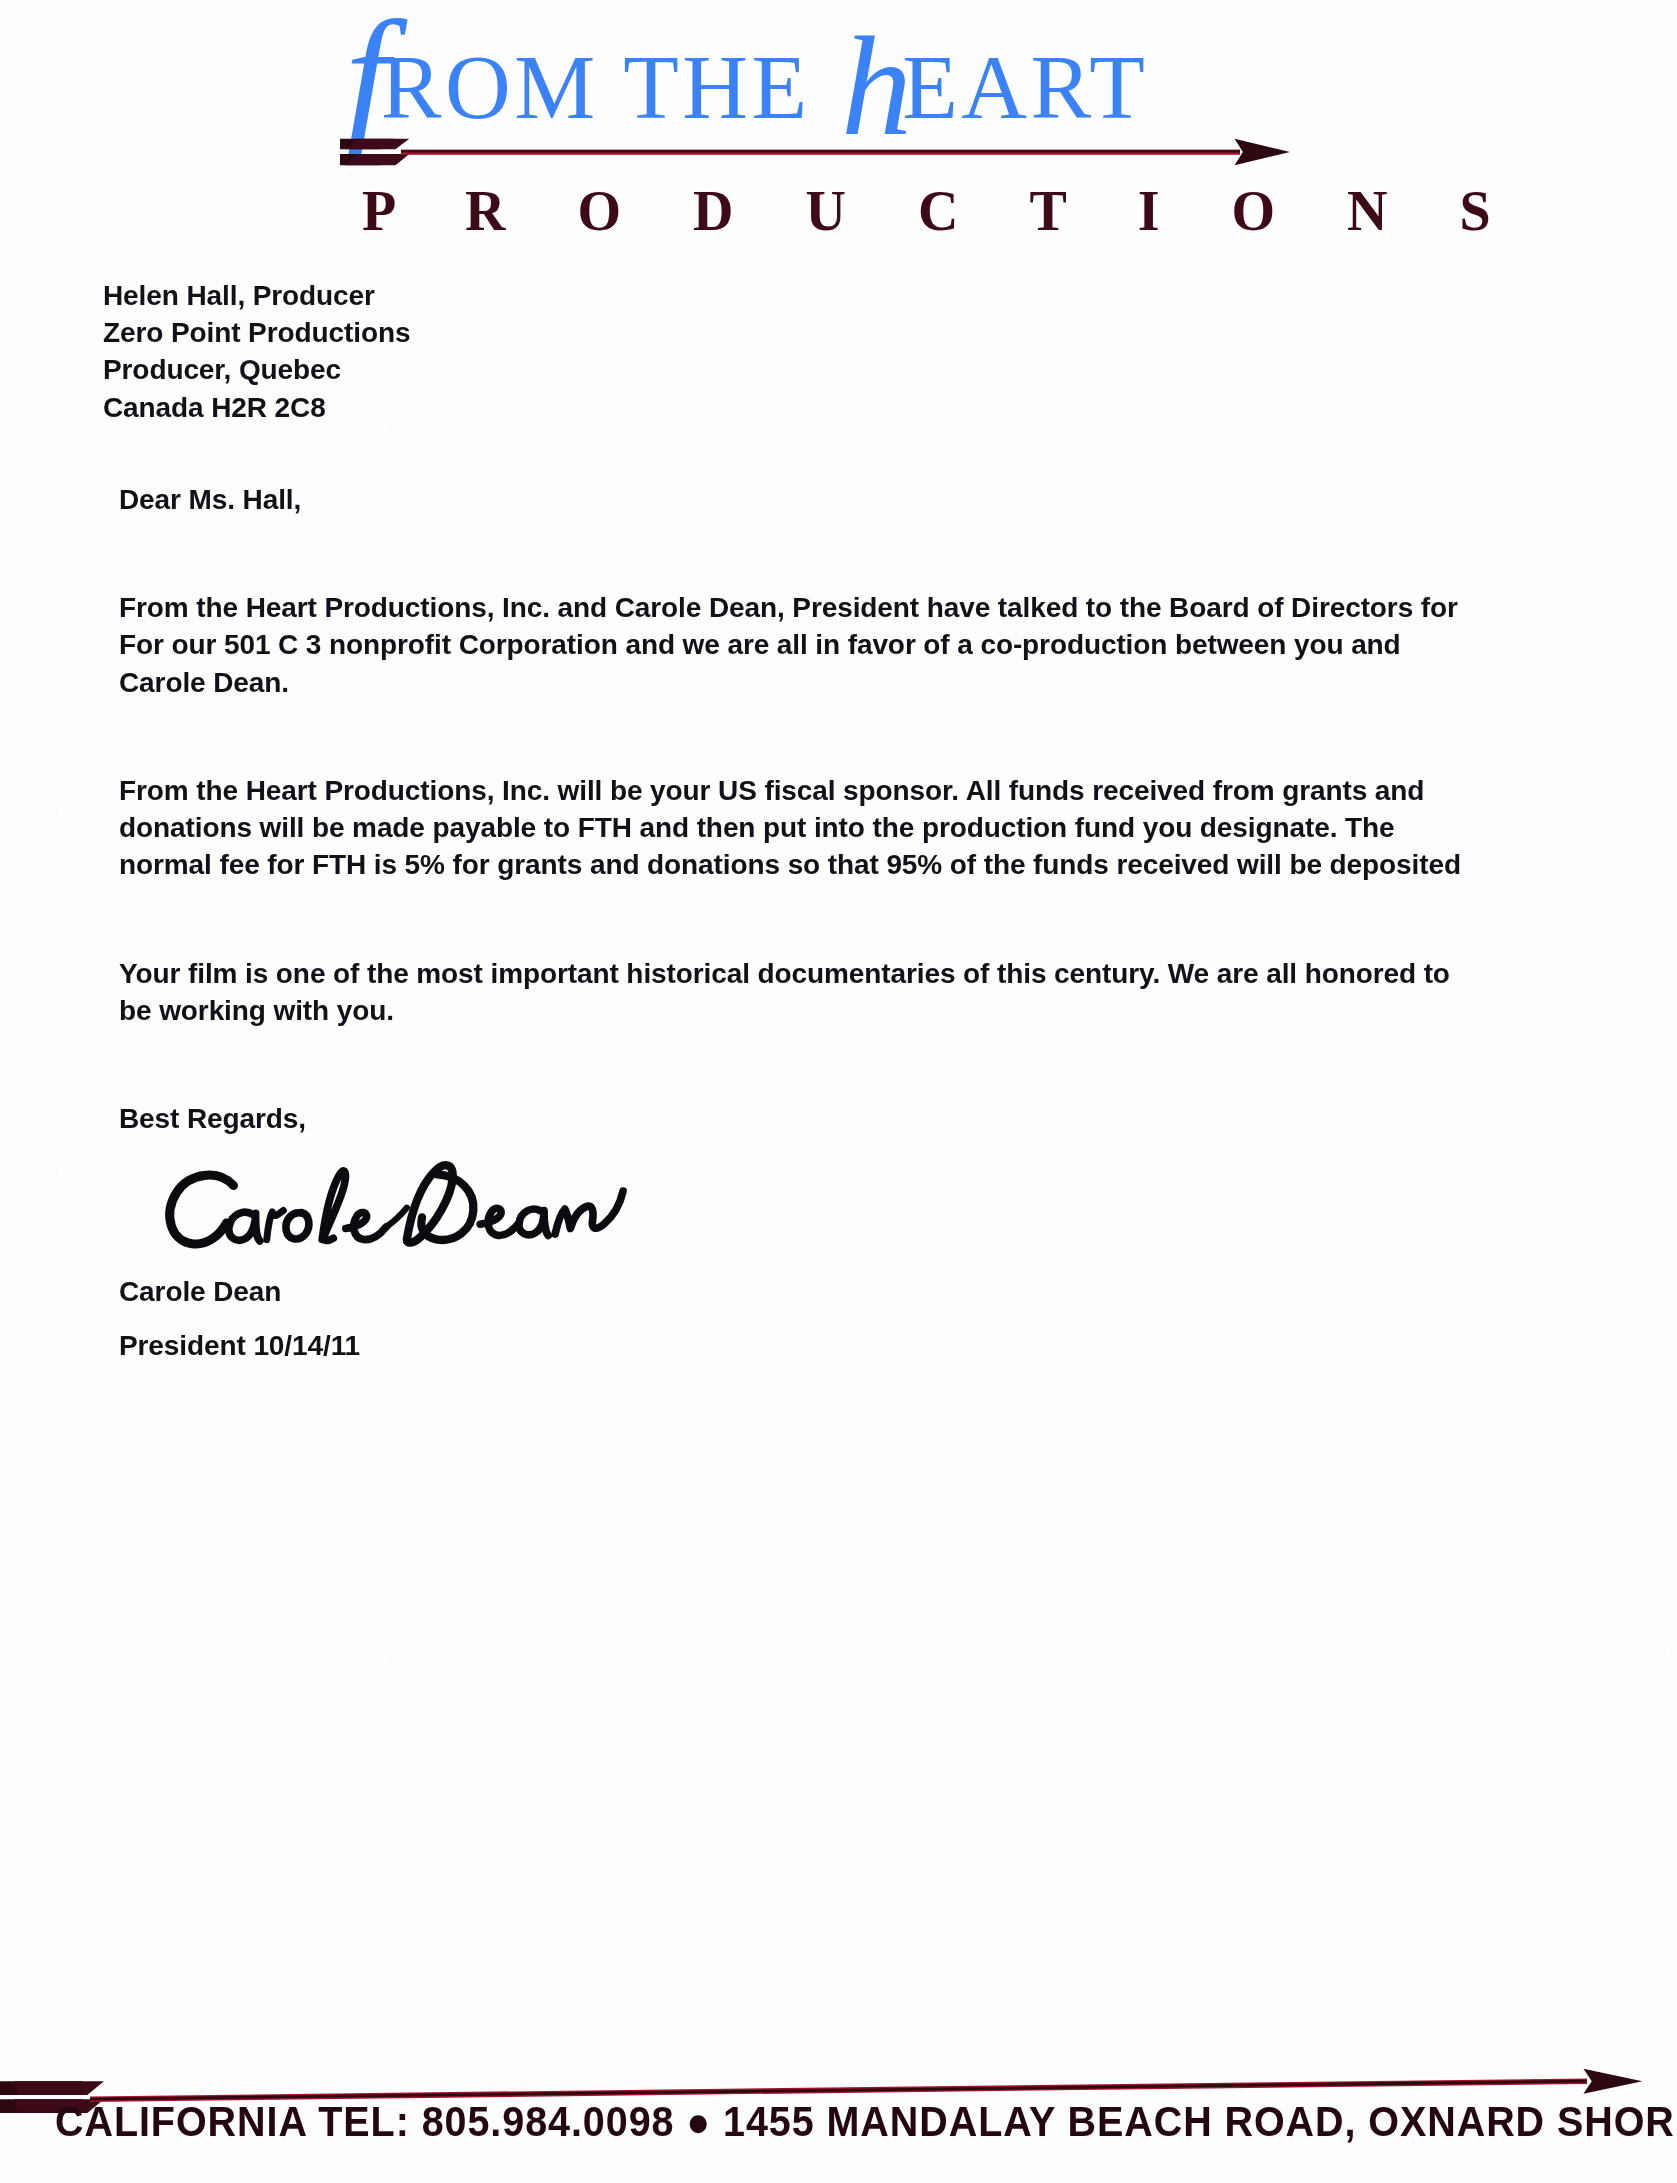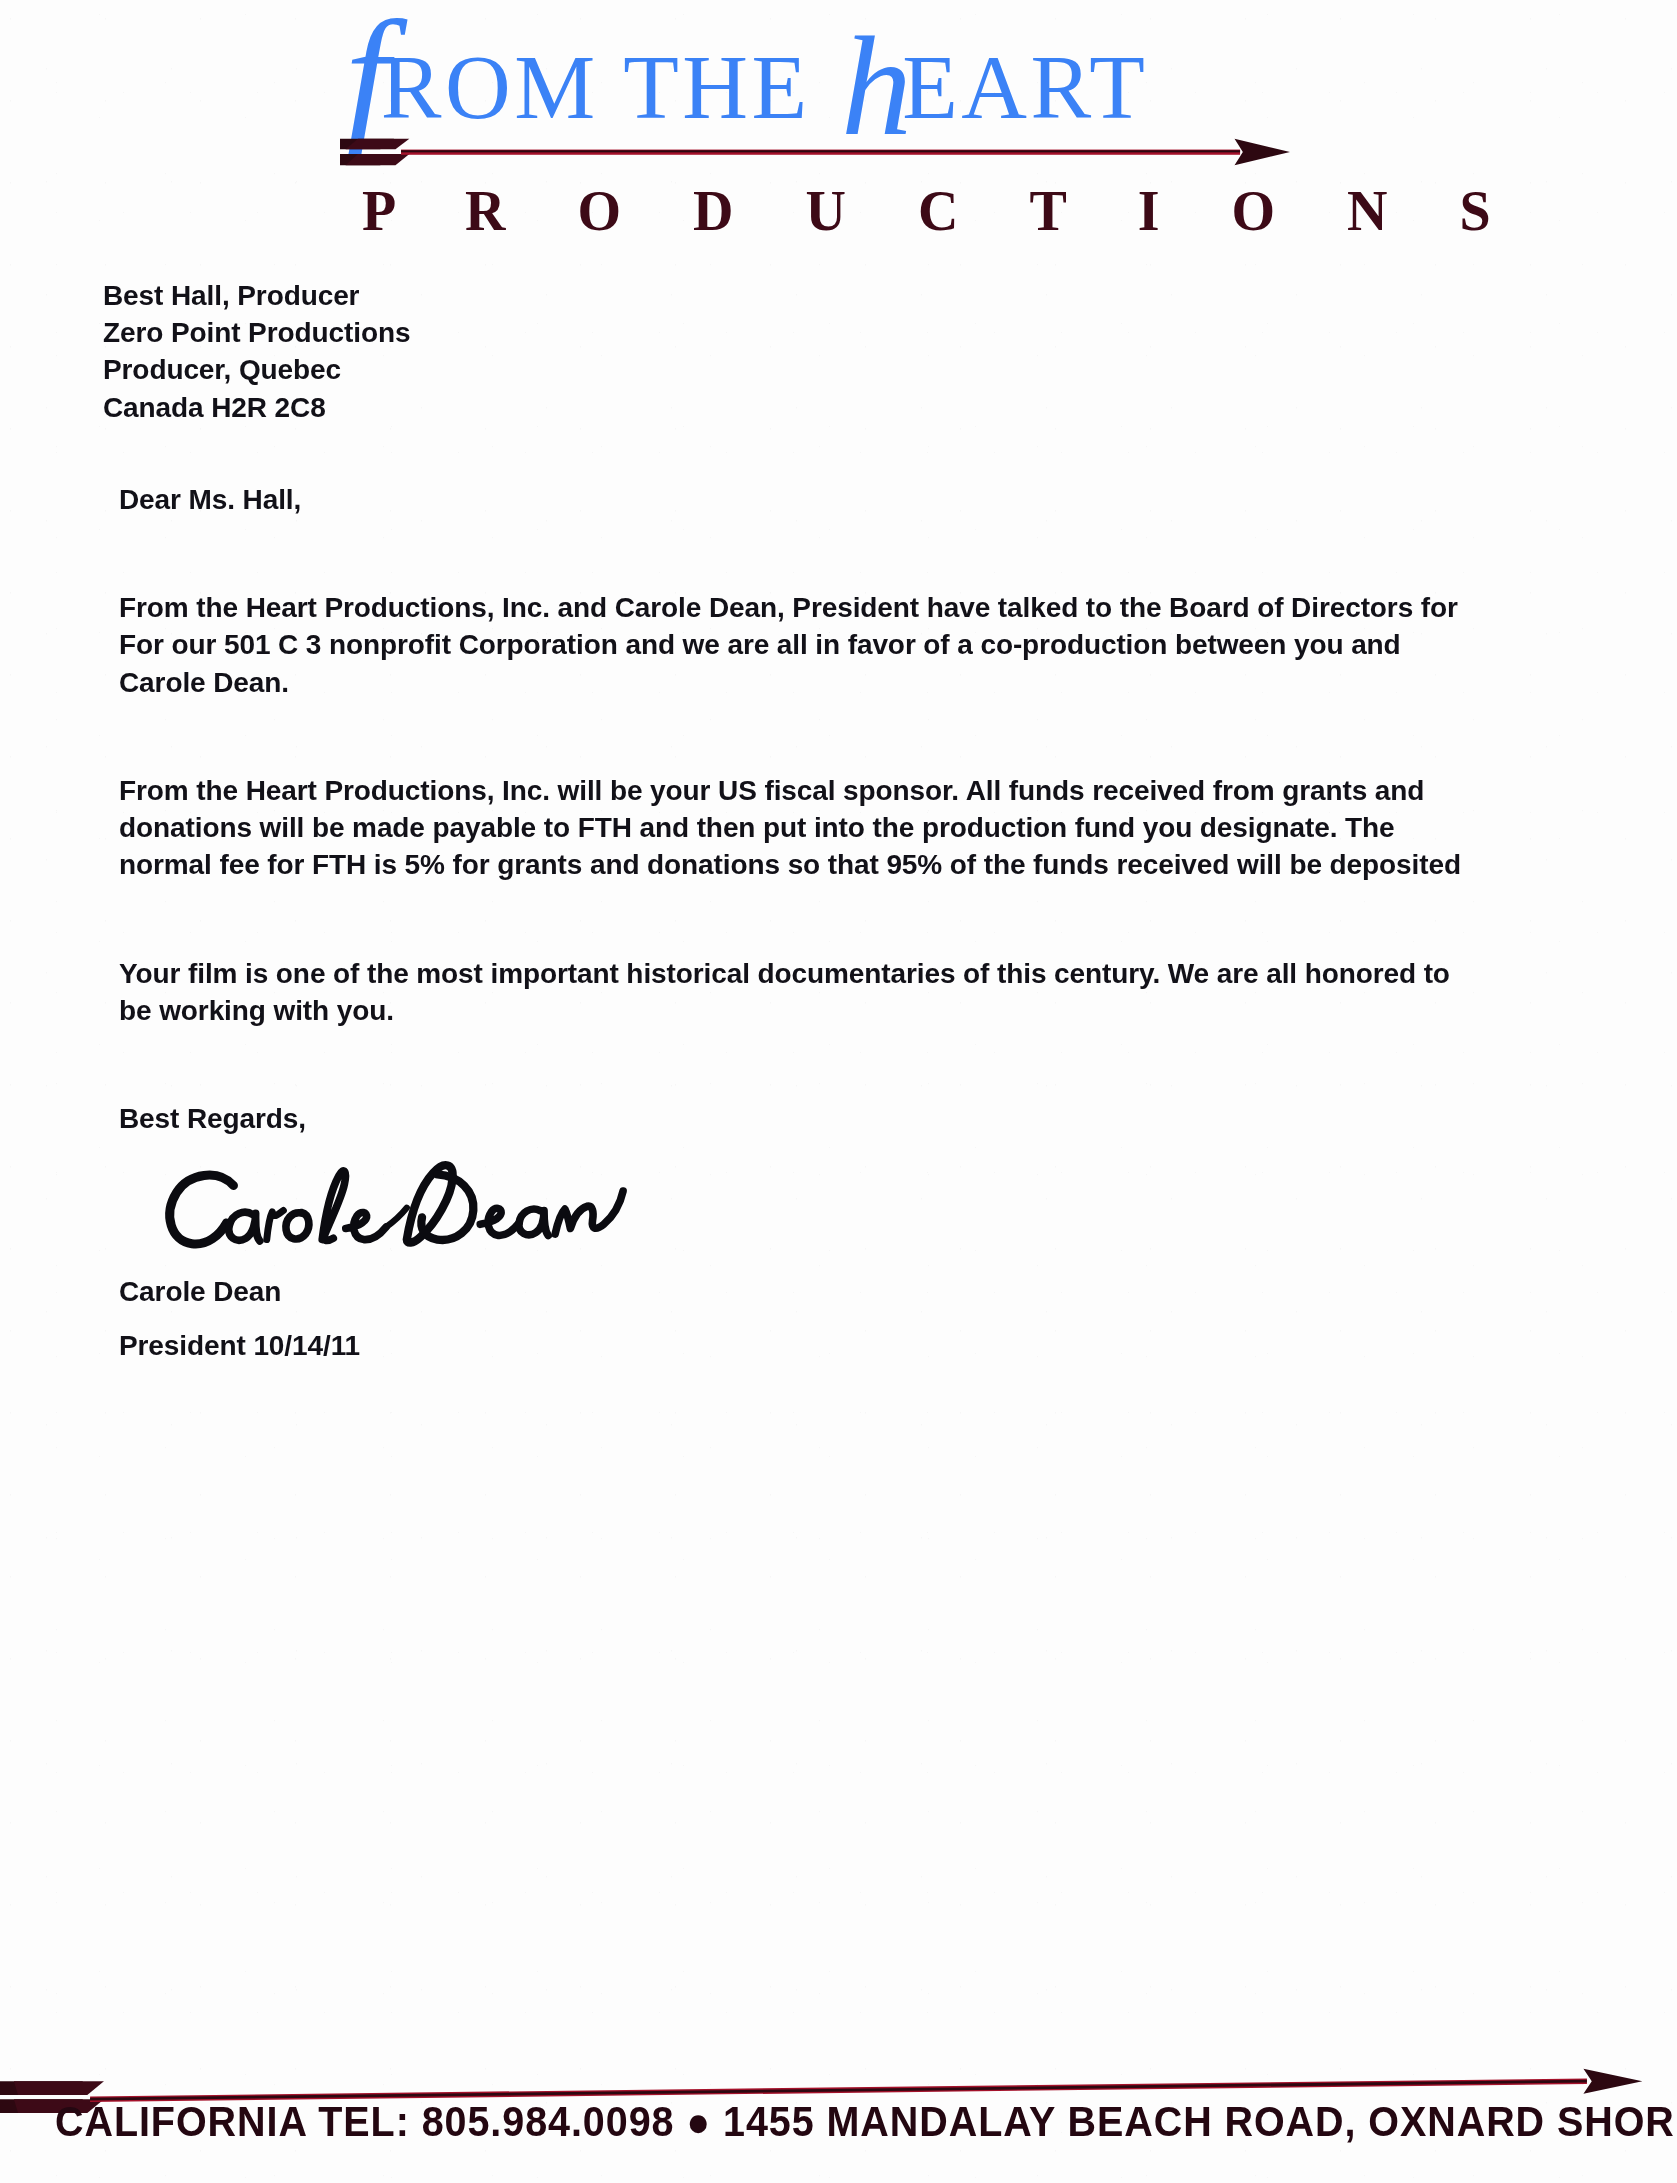--- a/index.html
+++ b/index.html
@@ -183,21 +183,21 @@
 
       <polygon points="1290,4 1370,23 1290,42 1302,23" fill="#2d0811"></polygon>
     </svg>
 
     <div class="logo-sub">P R O D U C T I O N S</div>
   </div>
 
   <div class="letter">
 
     <div>
-      <span class="addr-line">Best Hall, Producer</span>
+      <span class="addr-line">Helen Hall, Producer</span>
       <span class="addr-line">Zero Point Productions</span>
       <span class="addr-line">Producer, Quebec</span>
       <span class="addr-line">Canada H2R 2C8</span>
     </div>
 
     <div class="blockgap"></div>
 
     <p class="para">Dear Ms. Hall,</p>
 
     <div class="blockgap"></div>

